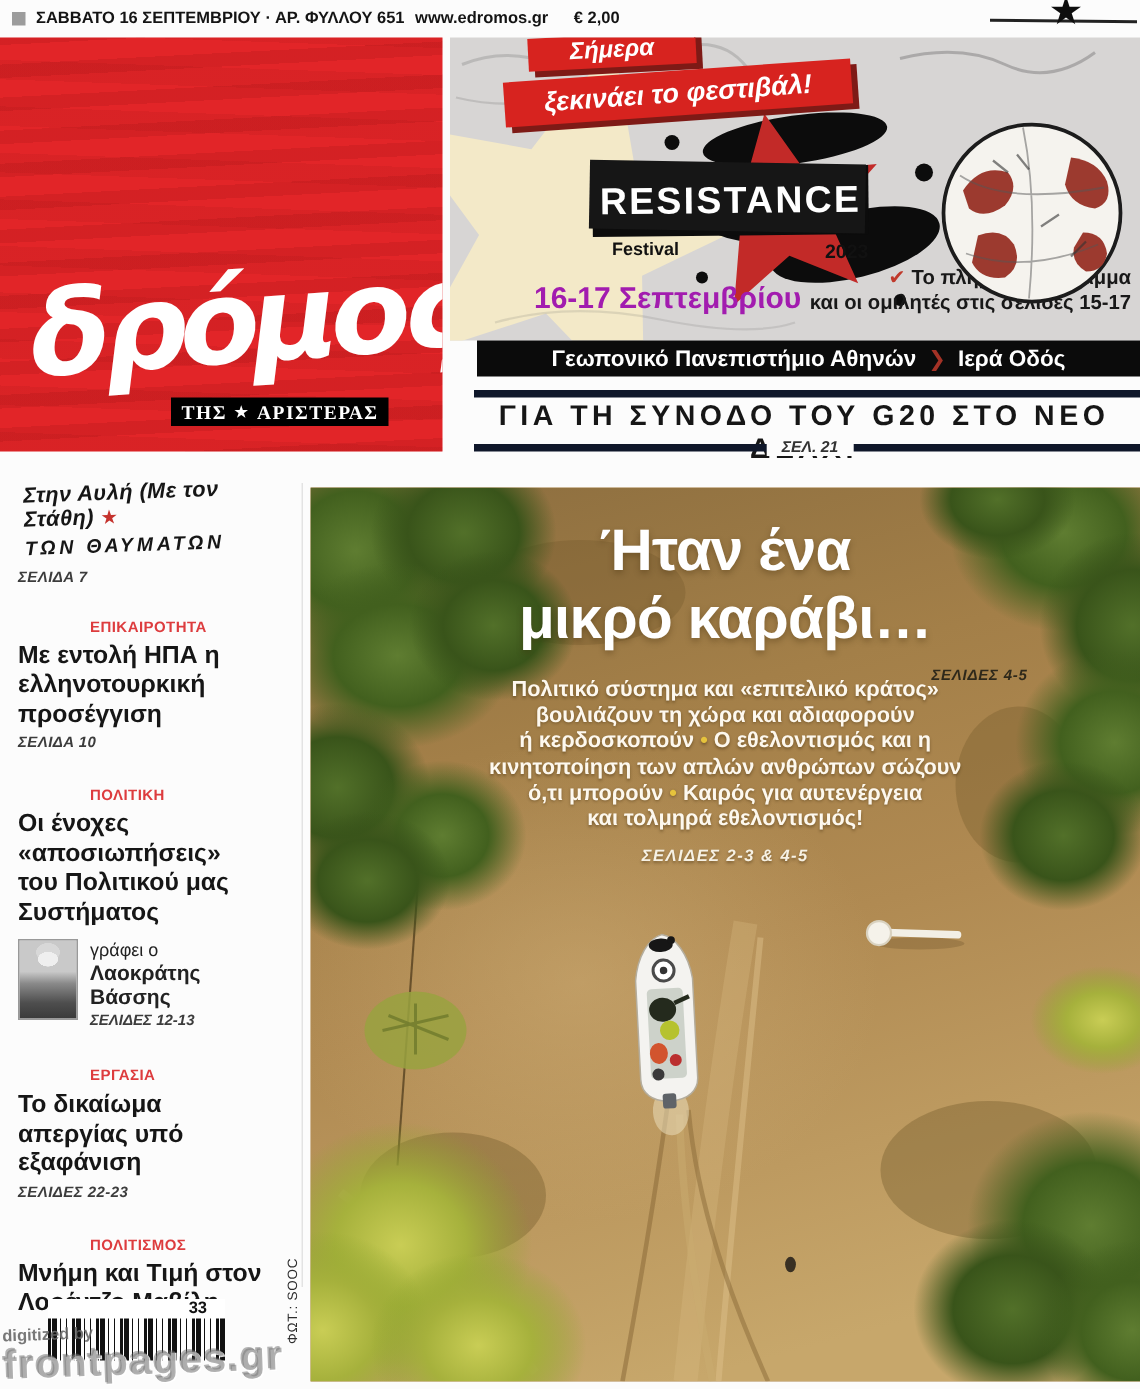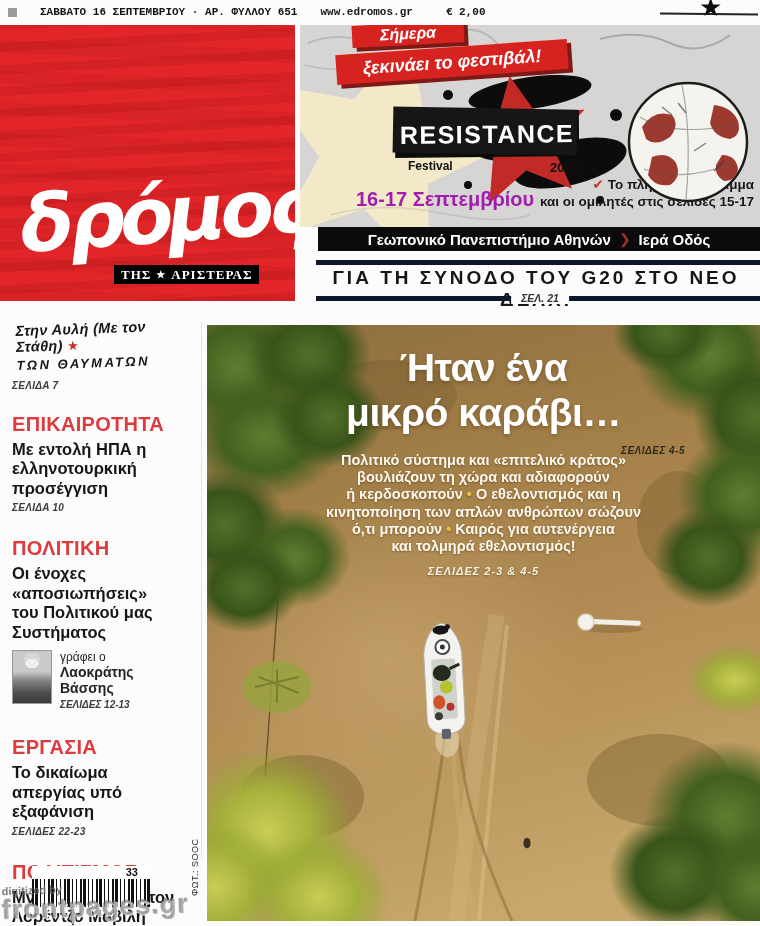--- a/index.html
+++ b/index.html
@@ -1,21 +1,21 @@
 <!DOCTYPE html>
 <html><head>
 <meta charset="utf-8">
 <style>
   html,body{margin:0;padding:0;background:#ffffff;}
   .page{position:relative;width:760px;height:926px;background:#fcfcfc;overflow:hidden;
         font-family:"Liberation Sans","DejaVu Sans",sans-serif;color:#111;}
 
   
-  .topbar{position:absolute;left:8px;top:3px;height:18px;display:flex;align-items:center;gap:23px;
-          font-size:11px;font-weight:bold;color:#141414;white-space:nowrap;font-family:Liberation Mono, monospace;}
+  .topbar{position:absolute;left:8px;top:3px;height:18px;display:flex;align-items:center;gap:7px;
+          font-size:11px;font-weight:bold;color:#141414;white-space:nowrap;}
   .topbar .sq{width:9px;height:9px;background:#9c9c9c;}
   .topbar .price{margin-left:10px;}
 
   
   .logo-block{position:absolute;left:0;top:25px;width:295px;height:276px;background:#e22528;overflow:hidden;}
   .logo-block::before{content:"";position:absolute;inset:0;
     background:
       repeating-linear-gradient(-3deg, rgba(140,12,14,.16) 0 9px, rgba(0,0,0,0) 9px 22px),
       repeating-linear-gradient(2deg, rgba(150,18,18,.12) 0 13px, rgba(0,0,0,0) 13px 31px);}
   .logo-script{position:absolute;left:20px;top:148px;width:262px;font-size:78px;line-height:86px;
@@ -59,21 +59,21 @@
     padding:0 10px;font-size:10.5px;font-style:italic;font-weight:bold;color:#333;white-space:nowrap;}
 
   
   .sidebar{position:absolute;left:12px;top:320px;width:182px;}
   .gutter{position:absolute;left:201px;top:322px;width:1px;height:536px;background:#e3e3e3;}
   .cartoon{position:relative;transform:rotate(-2deg);color:#161616;margin-left:4px;}
   .cartoon .l1{font-size:14.5px;font-style:italic;font-weight:bold;letter-spacing:.3px;}
   .cartoon .l1 .rstar{color:#c5322d;font-style:normal;font-size:13px;}
   .cartoon .l2{font-size:13px;font-style:italic;font-weight:bold;letter-spacing:2.5px;margin-top:3px;}
   .sb-item{margin-top:18px;}
-  .sb-section{font-size:20px;font-weight:bold;color:#dd3c3e;letter-spacing:.3px;}
+  .sb-section{font-size:10px;font-weight:bold;color:#dd3c3e;letter-spacing:.3px;margin-left:48px;}
   .sb-title{font-size:16.5px;font-weight:bold;color:#161616;line-height:1.18;margin-top:4px;}
   .sb-title.first{font-size:17px;margin-top:14px;}
   .sb-page{margin-top:4px;font-size:10px;font-style:italic;font-weight:bold;color:#3c3c3c;letter-spacing:.3px;}
   .author{display:flex;gap:8px;margin-top:8px;}
   .author .pic{width:38px;height:52px;border:1px solid #999;flex:none;
     background:
       radial-gradient(ellipse 11px 8px at 50% 24%, #efefef 0 60%, rgba(0,0,0,0) 62%),
       radial-gradient(ellipse 13px 10px at 50% 15%, #d8d8d8 0 60%, rgba(0,0,0,0) 62%),
       linear-gradient(180deg,#c9c9c9 0 40%, #8a8a8a 55%, #4e4e4e 80%, #3a3a3a);}
   .author .acol{font-size:12px;color:#222;}

